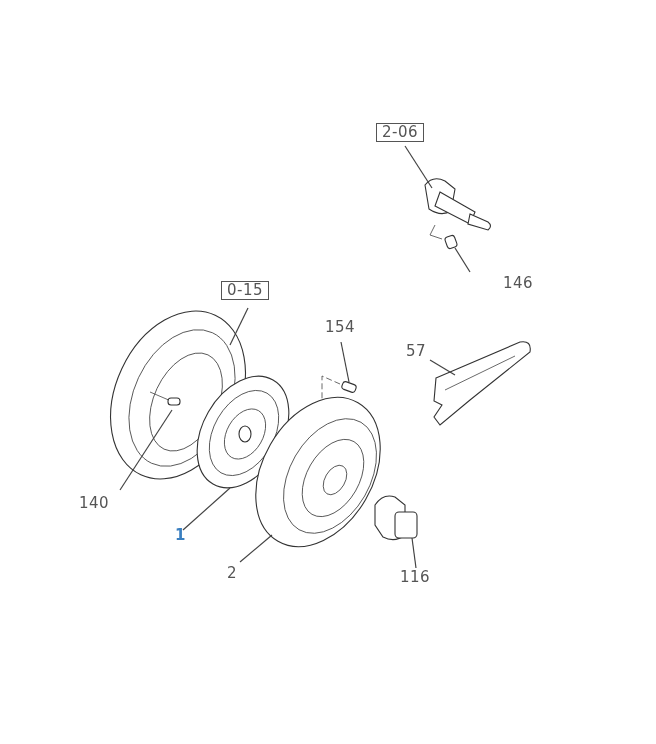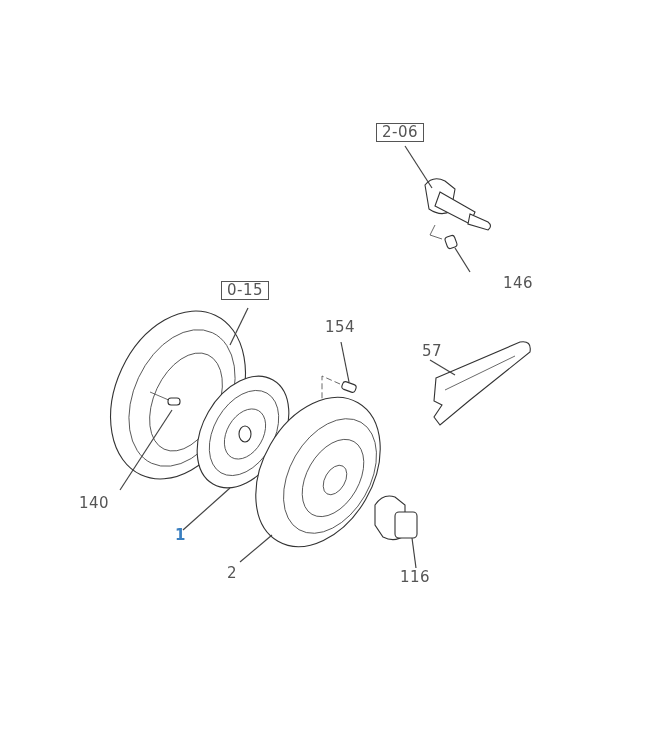--- a/index.html
+++ b/index.html
@@ -73,18 +73,18 @@
       <path class="part" d="M436 378 L520 342 q12 -2 10 10 L470 400 L440 425 l-6 -8 l8 -12 l-8 -4 z"></path>
       <path class="thin" d="M445 390 l70 -34"></path>
     </g>
     <path class="ln" d="M430 360 L455 375"></path>
   </svg>
 
   <div class="lbl box" style="left:376px;top:123px;">2-06</div>
   <div class="lbl box" style="left:221px;top:281px;">0-15</div>
   <div class="lbl" style="left:461px;top:276px;margin-left:42px;">146</div>
   <div class="lbl" style="left:325px;top:320px;">154</div>
-  <div class="lbl" style="left:406px;top:344px;margin-left:16px;">57</div>
+  <div class="lbl" style="left:406px;top:344px;">57</div>
   <div class="lbl" style="left:79px;top:496px;">140</div>
   <div class="lbl active" style="left:175px;top:528px;">1</div>
   <div class="lbl" style="left:227px;top:566px;">2</div>
   <div class="lbl" style="left:400px;top:570px;">116</div>
 </div>
 
 </body></html>

